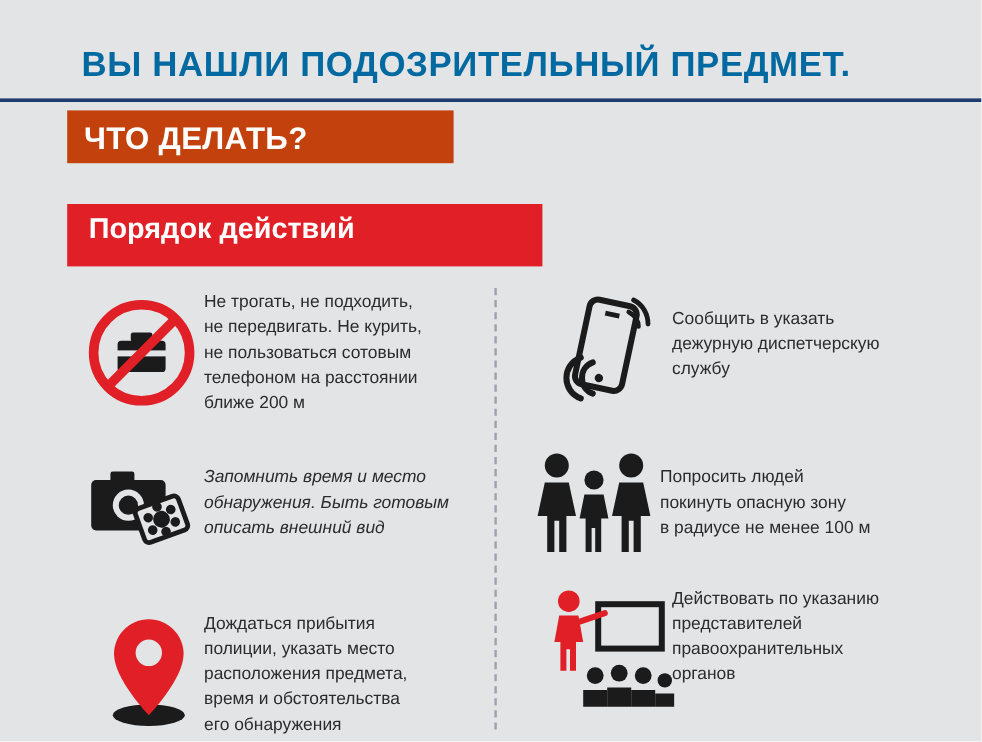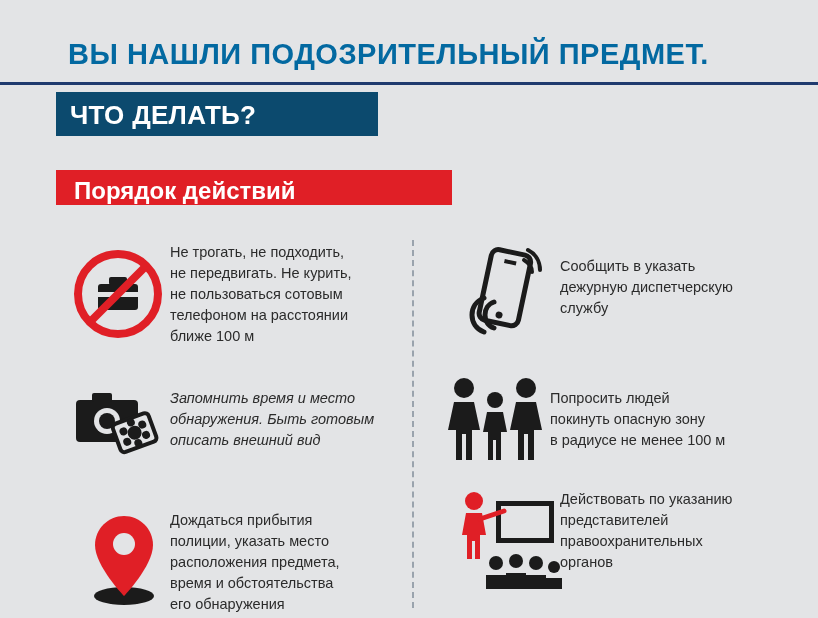--- a/index.html
+++ b/index.html
@@ -35,37 +35,37 @@
     width: 818px;
     height: 3px;
     background: #1f3a6e;
   }
   .subtitle-band {
     position: absolute;
     left: 56px;
     top: 92px;
     width: 322px;
     height: 44px;
-    background: #0c4a6e;
+    background: #c2410c;
   }
   .subtitle-band span {
     position: absolute;
     left: 14px;
     top: 8px;
     font-size: 26px;
     font-weight: bold;
     color: #ffffff;
     letter-spacing: 0.3px;
   }
   .section-band {
     position: absolute;
     left: 56px;
     top: 170px;
     width: 396px;
-    height: 35px;
+    height: 52px;
     background: #e01f26;
   }
   .section-band span {
     position: absolute;
     left: 18px;
     top: 7px;
     font-size: 24px;
     font-weight: bold;
     color: #ffffff;
   }
@@ -159,21 +159,21 @@
           <rect x="39" y="31" width="18" height="8" rx="2" fill="#1b1b1b"></rect>
           <rect x="26" y="46" width="44" height="5" fill="#e3e4e6"></rect>
         </g>
         <line x1="20" y1="76" x2="76" y2="20" stroke="#e01f26" stroke-width="8"></line>
       </svg>
     </div>
     <div class="item-text t1">Не трогать, не подходить,
 не передвигать. Не курить,
 не пользоваться сотовым
 телефоном на расстоянии
-ближе 100 м</div>
+ближе 200 м</div>
   </div>
 
   <div class="item it2">
     <div class="icon-box ic-cam">
       <svg width="100" height="84" viewBox="0 0 100 84">
         <rect x="6" y="18" width="62" height="42" rx="4" fill="#1b1b1b"></rect>
         <rect x="22" y="11" width="20" height="9" rx="2" fill="#1b1b1b"></rect>
         <circle cx="37" cy="39" r="13" fill="#e3e4e6"></circle>
         <circle cx="37" cy="39" r="8" fill="#1b1b1b"></circle>
         <g transform="rotate(-20 64 52)">

